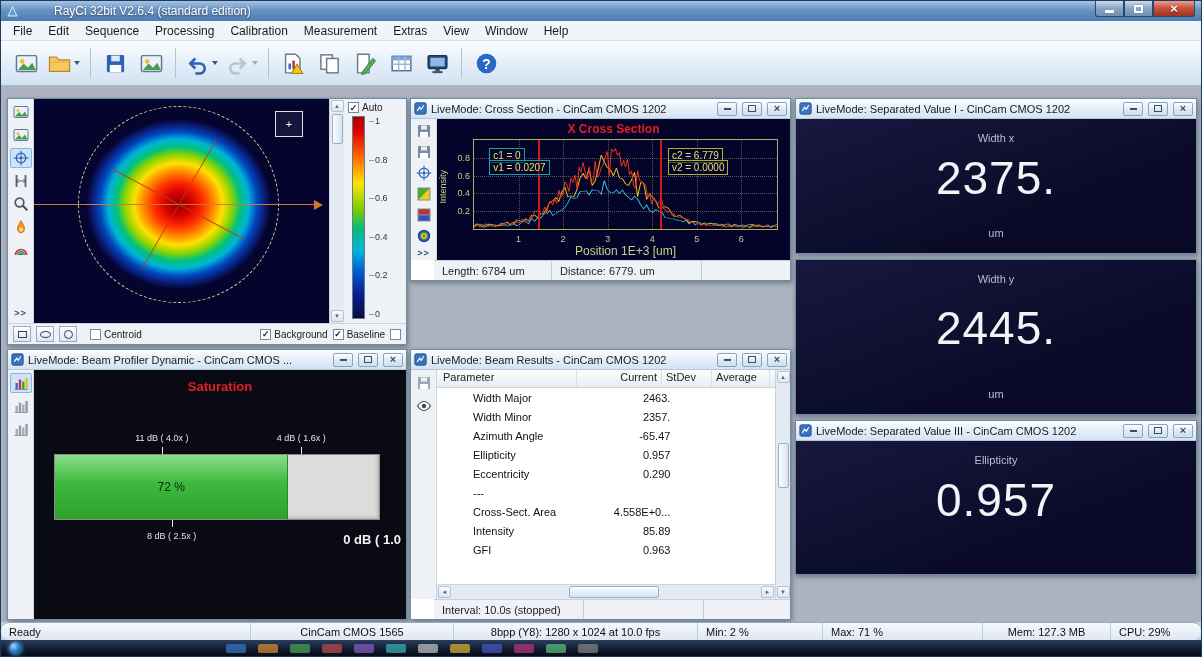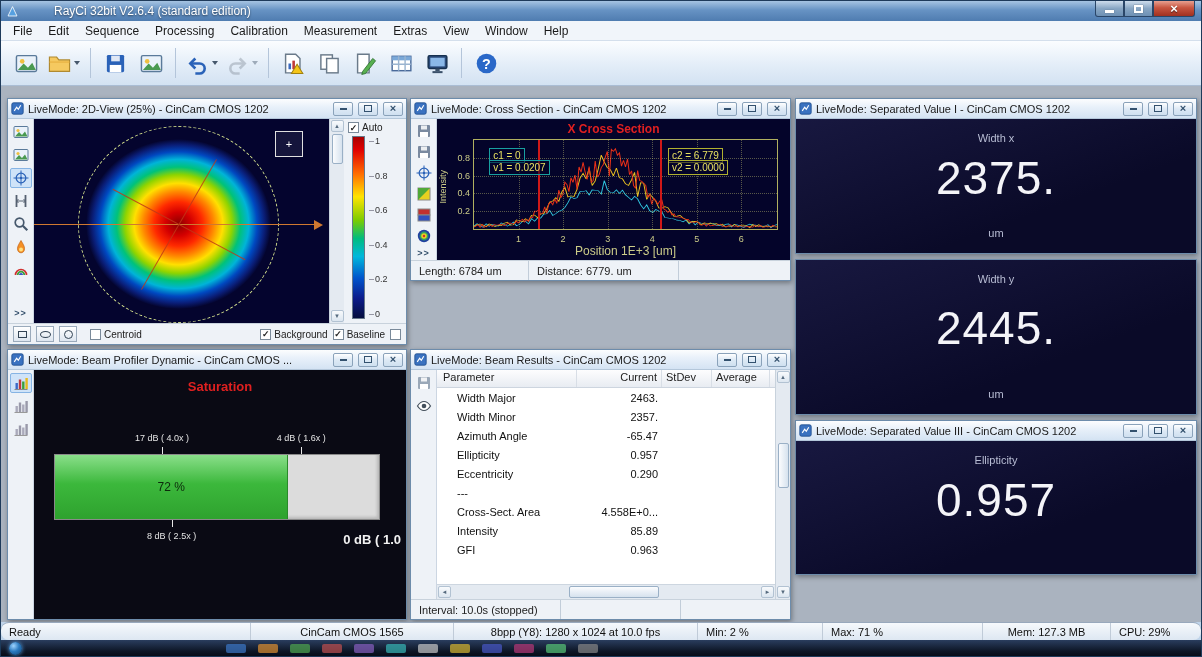--- a/index.html
+++ b/index.html
@@ -38,21 +38,21 @@
   .wbtn.g-close::after{content:"×";font-size:11px;font-weight:bold;color:#33516e;line-height:1;}
   .win-body{flex:1;display:flex;min-height:0;background:#fff;}
   .wb-col{flex-direction:column;}
   .wrow{display:flex;flex:1;min-height:0;}
 
   .side-tools{width:26px;flex:none;background:#eef2f7;border-right:1px solid #ccd6e2;display:flex;flex-direction:column;align-items:center;padding:3px 0;gap:3px;}
   .sicon{width:22px;height:20px;display:flex;align-items:center;justify-content:center;border:1px solid transparent;border-radius:2px;}
   .sicon.sel{background:#cfe3f8;border-color:#86b4e4;}
   .expander{font-size:9px;font-weight:bold;color:#34506c;letter-spacing:1px;margin-top:auto;padding-bottom:2px;}
 
-  .wstatus{height:20px;flex:none;background:#eef2f7;border-top:1px solid #c8d2dc;display:flex;align-items:stretch;font-size:11px;color:#222;}
+  .wstatus{height:20px;flex:none;background:#eef2f7;border-top:1px solid #c8d2dc;display:flex;align-items:stretch;font-size:11px;color:#222;margin-left:23px;}
   .wscell{display:flex;align-items:center;padding:0 8px;border-right:1px solid #c2cdd9;white-space:nowrap;}
 
   .cb{display:inline-flex;align-items:center;gap:3px;font-size:10px;color:#222;white-space:nowrap;}
   .box{width:11px;height:11px;flex:none;border:1px solid #7a8a9a;background:#fff;display:inline-flex;align-items:center;justify-content:center;font-size:9px;color:#222;}
   .box.checked::after{content:"✓";font-weight:bold;}
 
   
   .canvas2d{flex:1;min-width:0;position:relative;background:#04042e;overflow:hidden;}
   .blob{position:absolute;left:52px;top:20px;width:185px;height:170px;border-radius:50%;
     background:radial-gradient(closest-side,#8a0000 0%,#d40000 14%,#ff2a00 26%,#ff8800 38%,#ffe000 48%,#8ed400 58%,#00c27a 67%,#00b4d8 76%,#0048c0 85%,#0a1e78 93%,rgba(4,4,46,0) 100%);}
@@ -116,21 +116,21 @@
   .corner{position:absolute;right:5px;top:162px;color:#f2f2f2;font-weight:bold;font-size:13px;white-space:nowrap;}
 
   
   .tablewrap{flex:1;min-width:0;display:flex;flex-direction:column;background:#fff;}
   .thead{height:18px;flex:none;display:flex;background:linear-gradient(#fdfdfe,#e8ecf2);border-bottom:1px solid #cdd5df;font-size:11px;color:#222;}
   .hcell{padding:1px 4px;border-right:1px solid #d8dee6;white-space:nowrap;overflow:hidden;}
   .hc0{width:140px;padding-left:6px;}.hc1{width:85px;text-align:right;}.hc2{width:50px;}.hc3{width:58px;}
   .tbody{flex:1;min-height:0;overflow:hidden;background:#fff;}
   .trow{display:flex;height:19px;align-items:center;font-size:11px;color:#111;}
   .tc{padding:0 4px;white-space:nowrap;overflow:hidden;}
-  .tc0{width:140px;padding-left:20px;}.tc1{width:85px;text-align:right;}.tc2{width:50px;}.tc3{width:58px;}
+  .tc0{width:140px;padding-left:7px;margin-left:29px;}.tc1{width:85px;text-align:right;}.tc2{width:50px;}.tc3{width:58px;}
 
   
   .sep-body{flex:1;position:relative;background:linear-gradient(160deg,#181840,#0a0a28 65%);}
   .sep-label{position:absolute;top:13px;left:0;right:0;text-align:center;font-size:11px;color:#b8bdd4;}
   .sep-value{position:absolute;top:44%;left:0;right:0;transform:translateY(-50%);text-align:center;font-size:46px;color:#f4f4f8;letter-spacing:1px;}
   .sep-unit{position:absolute;bottom:14px;left:0;right:0;text-align:center;font-size:11px;color:#b8bdd4;}
 
   
   .statusbar{position:absolute;left:0;right:0;bottom:16px;height:18px;background:linear-gradient(#f6f9fc,#dde7f2);border-top:1px solid #98a8bc;display:flex;font-size:11px;color:#111;border-radius:8px;}
   .scell{display:flex;align-items:center;padding:0 8px;border-right:1px solid #c0cbd8;white-space:nowrap;overflow:hidden;}
@@ -358,33 +358,20 @@
     <span class="tbtn">
         <svg class="i22">
           <use href="#ic-help"></use>
         </svg>
       </span>
   </div>
 
   <div class="mdi">
 
     <div class="win" style="left:6px;top:12px;width:400px;height:247px">
-      <div class="win-tb">
-        <svg class="i13">
-            <use href="#ic-appwin"></use>
-          </svg>
-        <span class="wtitle">LiveMode: 2D-View (25%) - CinCam CMOS 1202</span>
-        <span class="wbtn">
-            <i class="g-min"></i>
-          </span>
-        <span class="wbtn">
-            <i class="g-max"></i>
-          </span>
-        <span class="wbtn g-close"></span>
-      </div>
       <div class="win-body wb-col">
         <div class="wrow">
           <div class="side-tools">
             <span class="sicon">
                 <svg class="i16">
                   <use href="#ic-photo"></use>
                 </svg>
               </span>
             <span class="sicon">
                 <svg class="i16">
@@ -662,21 +649,21 @@
               </svg>
             </span>
         </div>
         <div class="dyn">
           <div class="sat-title">Saturation</div>
           <div class="track">
             <div class="fill" style="width: 72%;">
               <span class="bar-text">72 %</span>
             </div>
           <div class="tmark top" style="left: 33%;"></div>
-              <div class="tick-top" style="left: 33%;">17 dB ( 4.0x )</div>
+              <div class="tick-top" style="left: 33%;">11 dB ( 4.0x )</div>
               <div class="tmark top" style="left: 76%;"></div>
               <div class="tick-top" style="left: 76%;">4 dB ( 1.6x )</div>
               <div class="tmark bot" style="left: 36%;"></div>
               <div class="tick-bot" style="left: 36%;">8 dB ( 2.5x )</div>
             </div>
           <div class="corner">0 dB ( 1.0</div>
         </div>
       </div>
     </div>
 

